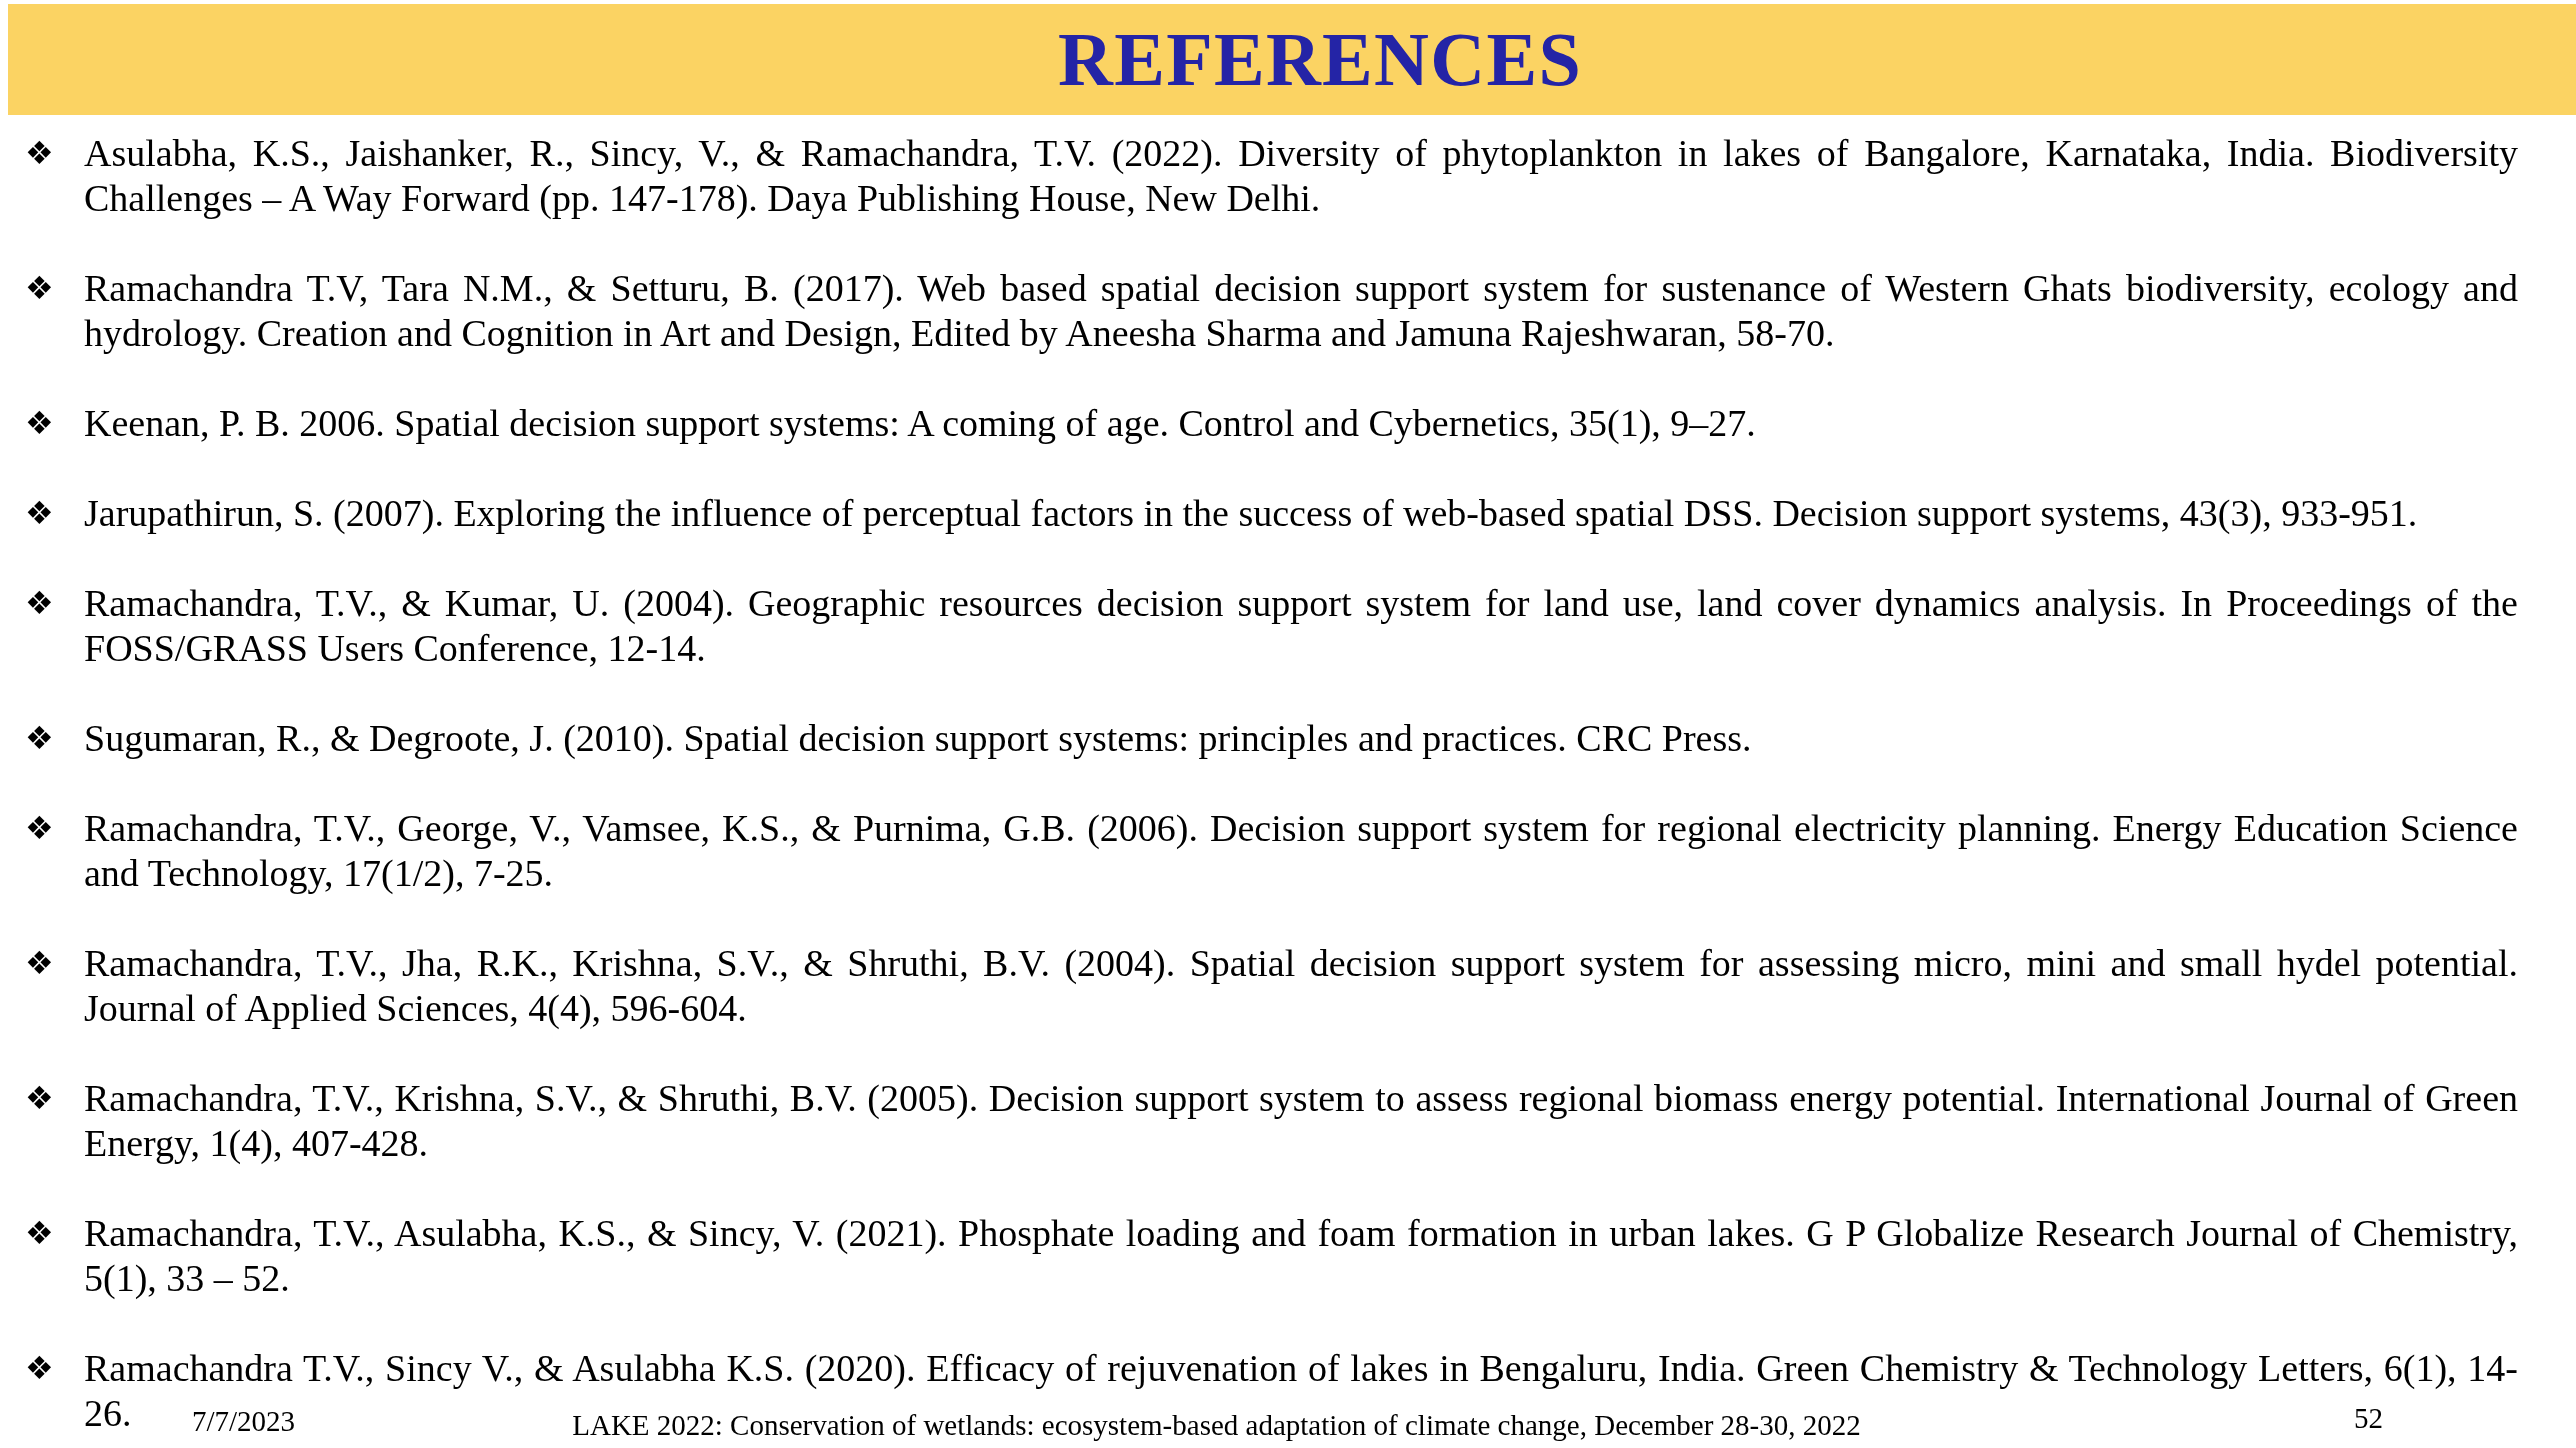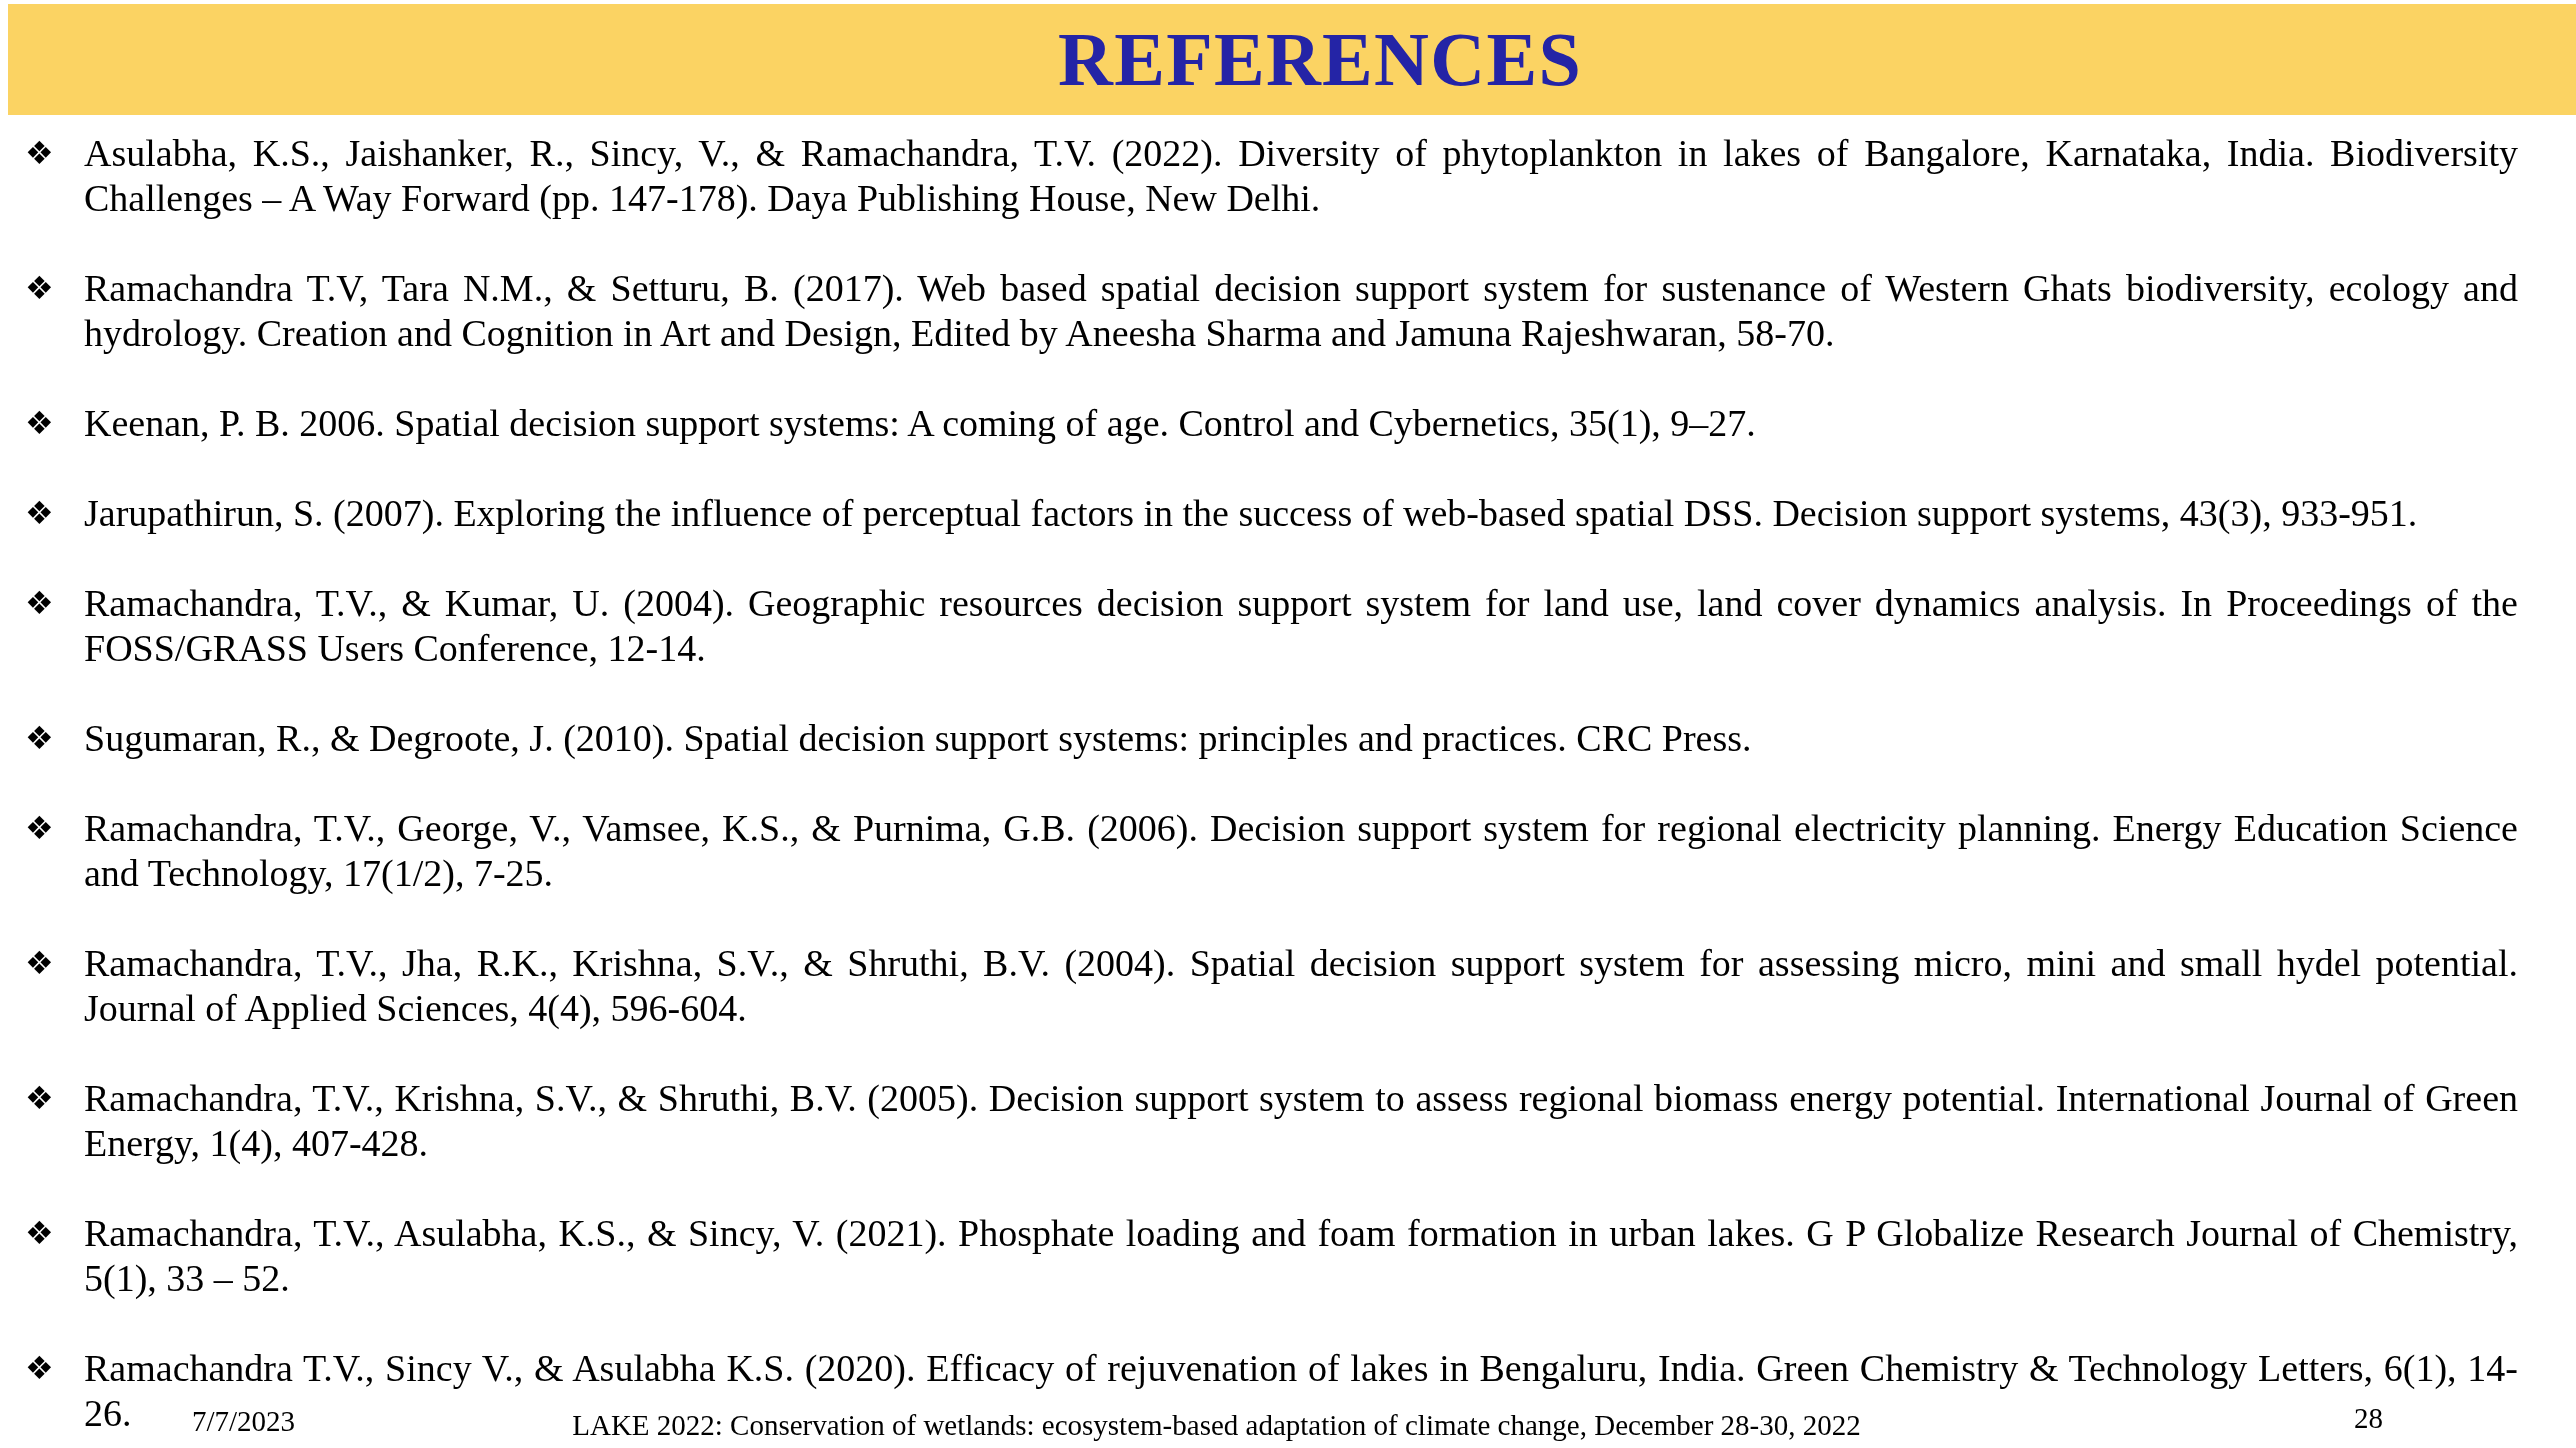--- a/index.html
+++ b/index.html
@@ -144,14 +144,14 @@
     <span class="ref-text">Ramachandra, T.V., Asulabha, K.S., &amp; Sincy, V. (2021). Phosphate loading and foam formation in urban lakes. G P Globalize Research Journal of Chemistry, 5(1), 33 – 52.</span>
   </li>
   <li class="ref">
     <span class="bullet">❖</span>
     <span class="ref-text">Ramachandra T.V., Sincy V., &amp; Asulabha K.S. (2020). Efficacy of rejuvenation of lakes in Bengaluru, India. Green Chemistry &amp; Technology Letters, 6(1), 14-26.</span>
   </li>
 </ul>
 
 <div class="footer-date">7/7/2023</div>
 <div class="footer-event">LAKE 2022: Conservation of wetlands: ecosystem-based adaptation of climate change, December 28-30, 2022</div>
-<div class="footer-page">28</div>
+<div class="footer-page">52</div>
 
 
 </body></html>

